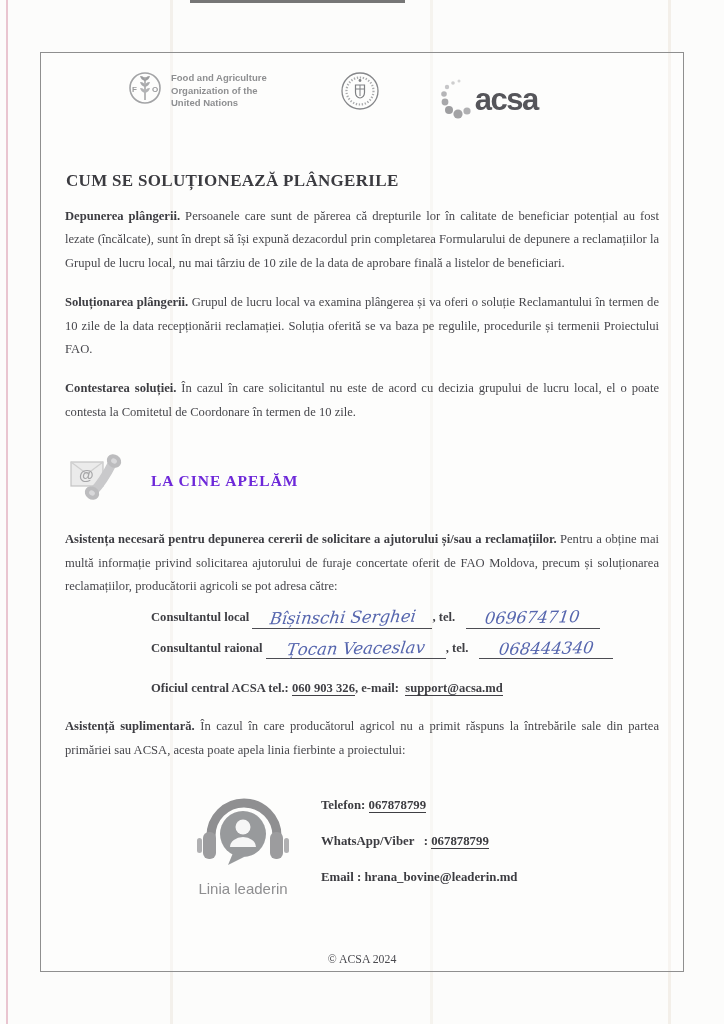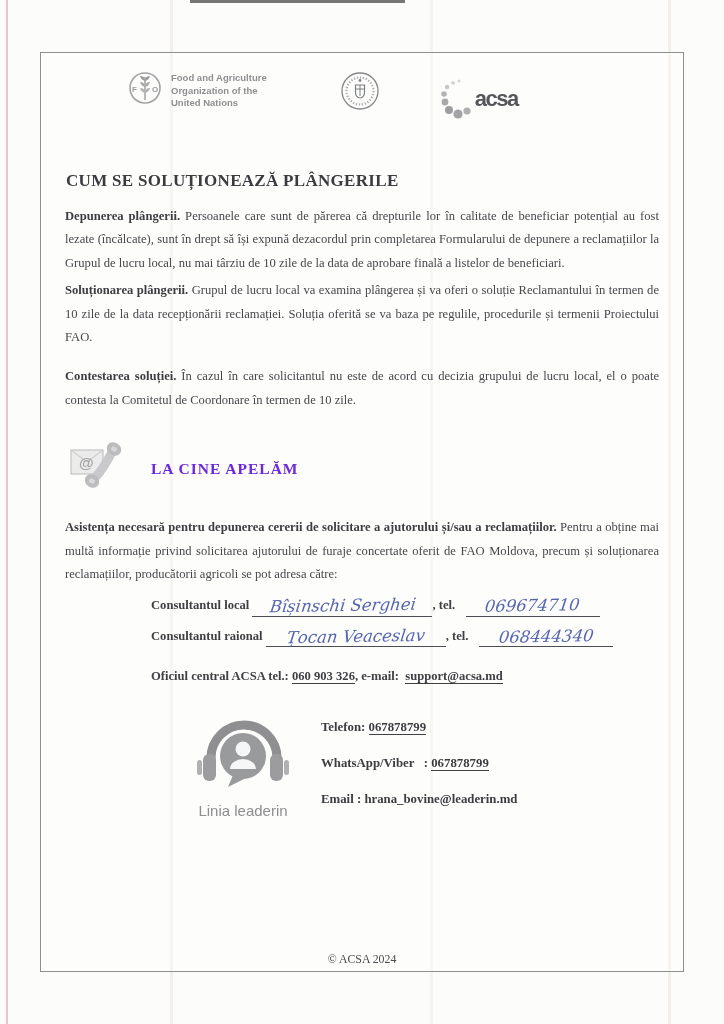--- a/index.html
+++ b/index.html
@@ -30,37 +30,37 @@
   }
 
   
   .logos{display:flex;align-items:flex-start;height:58px;margin-top:2px;}
   .logo-block{display:flex;align-items:center;gap:8px;}
   .fao-block{margin-left:62px;}
   .fao-text{font-family:"Liberation Sans",sans-serif;font-size:9.5px;line-height:1.3;color:#8e8f91;font-weight:bold;}
   .ministry-block{margin-left:72px;}
   .ministry-text{font-family:"Liberation Serif",serif;font-size:7.8px;line-height:1.5;color:#85868a;letter-spacing:.4px;font-weight:bold;}
   .acsa-block{margin-left:58px;position:relative;margin-top:4px;}
-  .acsa-word{font-family:"Liberation Sans",sans-serif;font-weight:bold;font-size:22px;color:#55555a;letter-spacing:-1.5px;line-height:1;position:relative;}
+  .acsa-word{font-family:"Liberation Sans",sans-serif;font-weight:bold;font-size:31px;color:#55555a;letter-spacing:-1.5px;line-height:1;position:relative;}
 
   
   .title{
     margin:44px 0 0 1px;
     font-size:17px;font-weight:bold;color:#3b3b40;
     letter-spacing:.3px;
   }
 
   
   .para{
     margin:14px 0 0 0;
     font-size:12.6px;line-height:23.4px;color:#47474c;
     text-align:justify;
   }
   .lead{font-weight:bold;color:#3d3d42;}
-  .p-sol{margin-top:4px;}
+  .p-sol{margin-top:16px;}
   .p-con{margin-top:16px;}
 
   
   .contact-heading{display:flex;align-items:center;gap:22px;margin:26px 0 0 2px;height:62px;}
   .contact-heading .heading-text{
     font-size:15.5px;font-weight:bold;color:#6d28d9;letter-spacing:1px;
   }
 
   .p-asist{margin-top:16px;}
 
@@ -207,20 +207,21 @@
     </div>
 
     <div class="consult-row">
       <span class="consult-label">Consultantul raional</span>
       <span class="hw-line hw-name"><span class="handwrite">Țocan  Veaceslav</span></span><span class="tel-label">, tel. </span>
       <span class="hw-line hw-tel"><span class="handwrite">068444340</span></span>
     </div>
 
     <div class="office-line"><span>Oficiul central ACSA tel.: </span><span class="u">060 903 326</span><span>, e-mail:  </span><span class="u">support@acsa.md</span></div>
 
+    <p class="para p-supl"><span class="lead">Asistență suplimentară.</span><span> În cazul în care producătorul agricol nu a primit răspuns la întrebările sale din partea primăriei sau ACSA, acesta poate apela linia fierbinte a proiectului:</span></p>
 
     <div class="hotline">
       <div class="hotline-icon-block">
         <span>
           <svg width="100" height="92" viewBox="0 0 100 92">
             <path d="M18 54 a33 33 0 0 1 66 0" stroke="#8f8f91" stroke-width="9" fill="none" stroke-linecap="round"></path>
             <rect x="10" y="50" width="13" height="27" rx="6" fill="#9c9c9e"></rect>
             <rect x="4" y="56" width="5" height="15" rx="2.5" fill="#b0b0b2"></rect>
             <rect x="77" y="50" width="13" height="27" rx="6" fill="#9c9c9e"></rect>
             <rect x="91" y="56" width="5" height="15" rx="2.5" fill="#b0b0b2"></rect>

